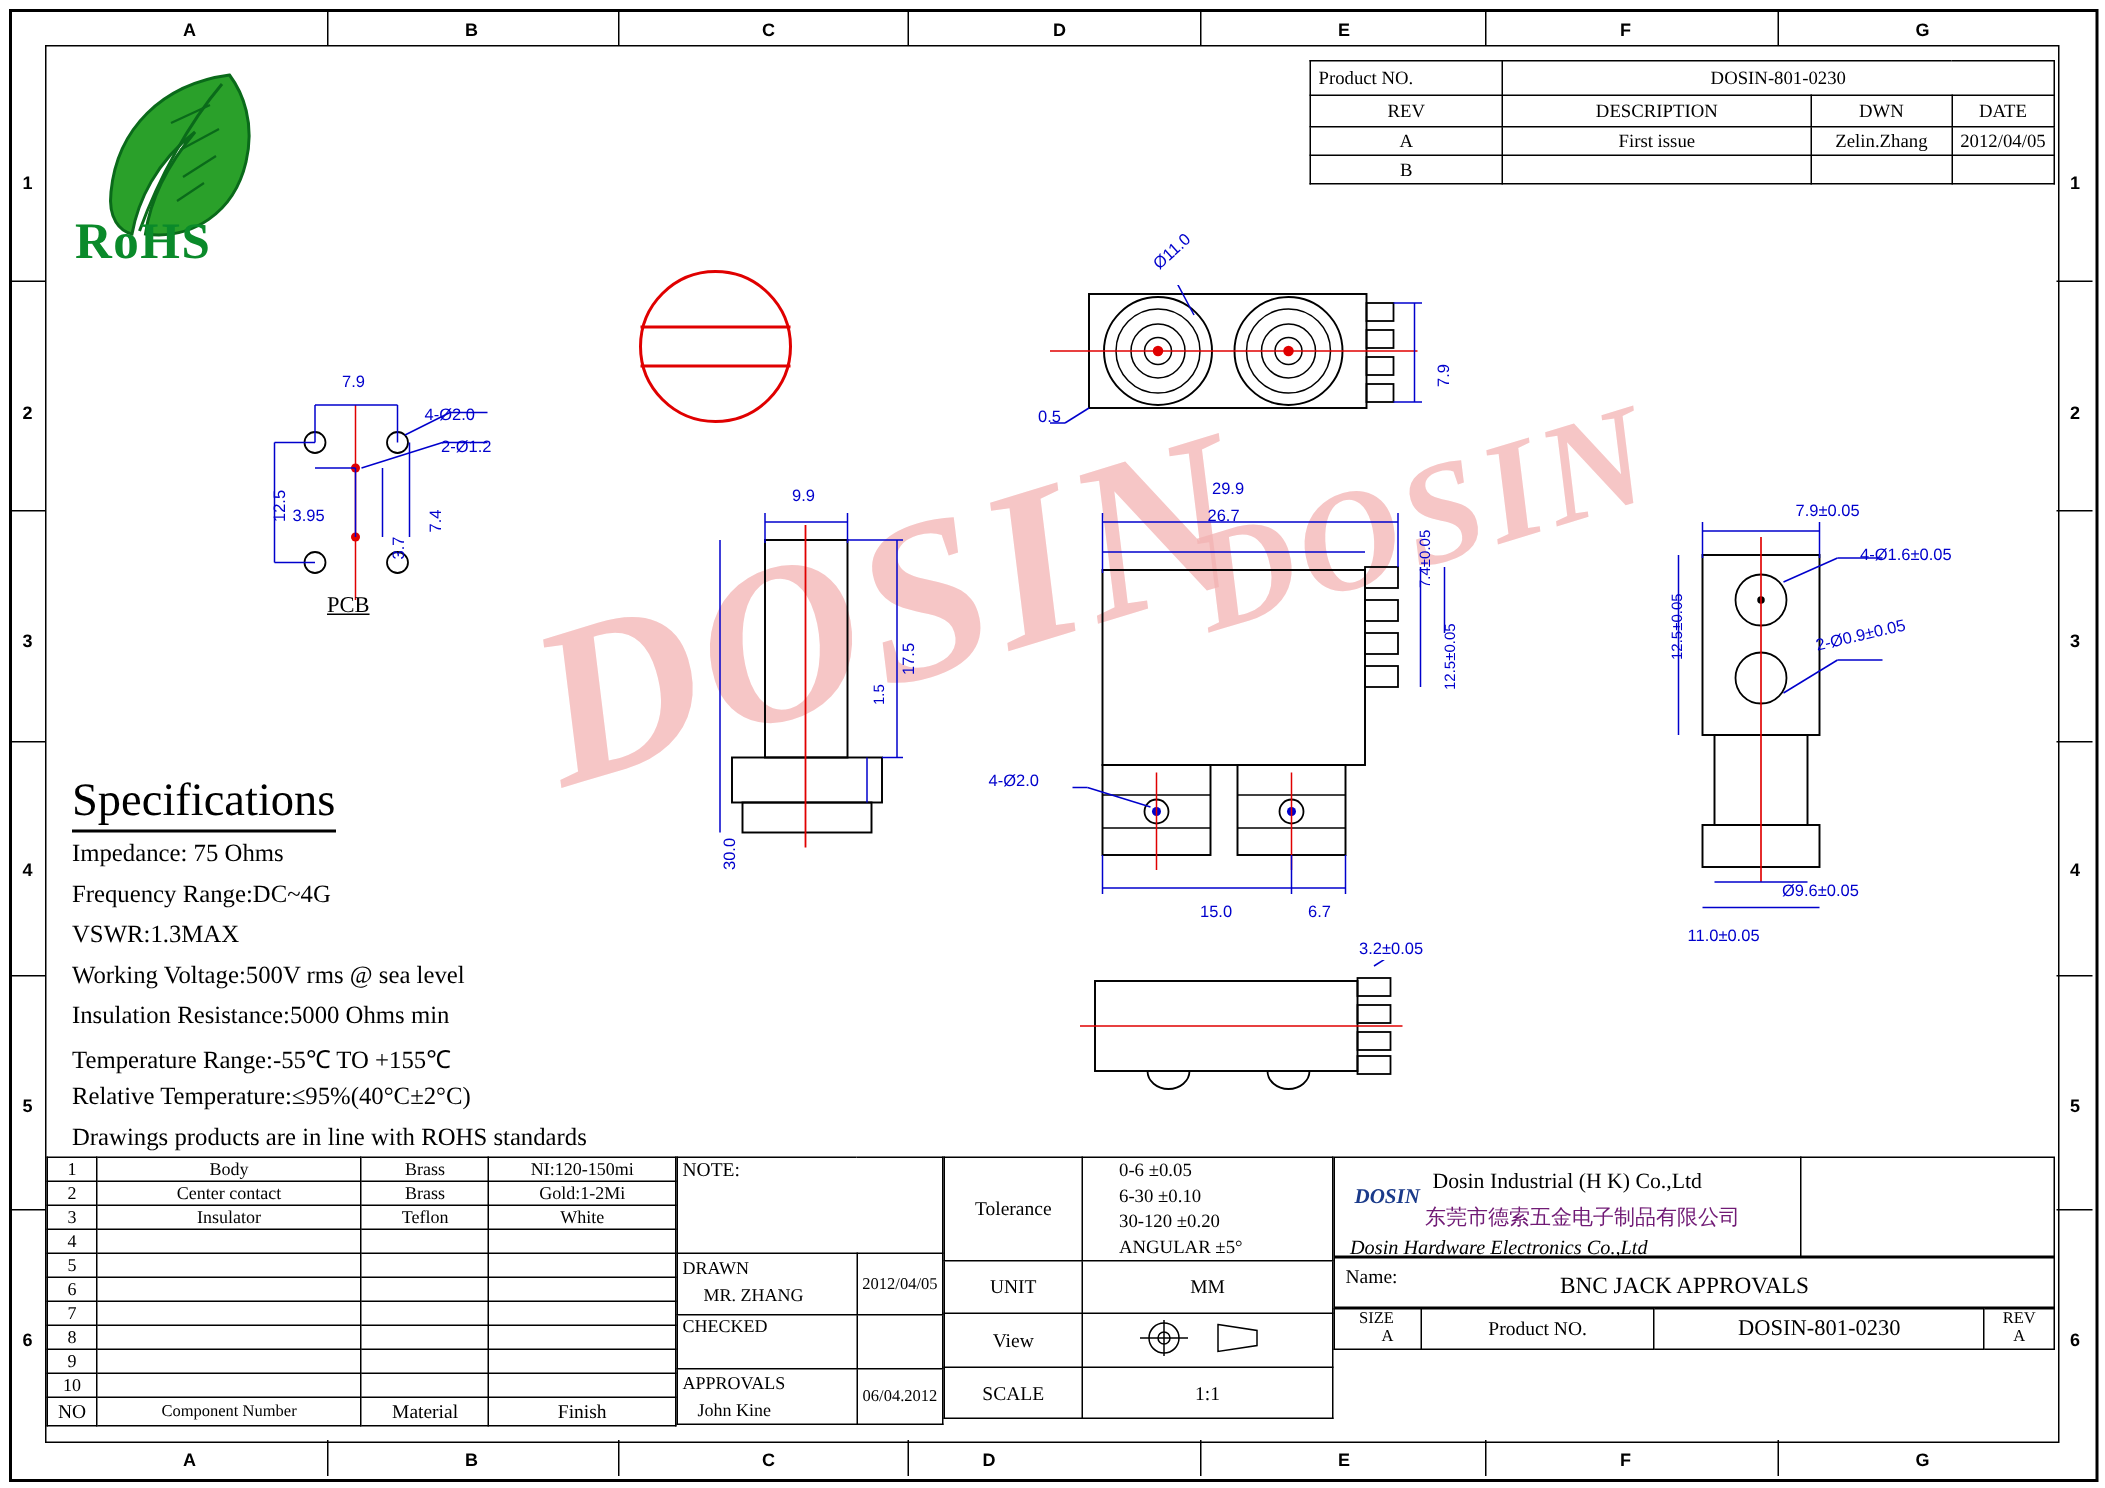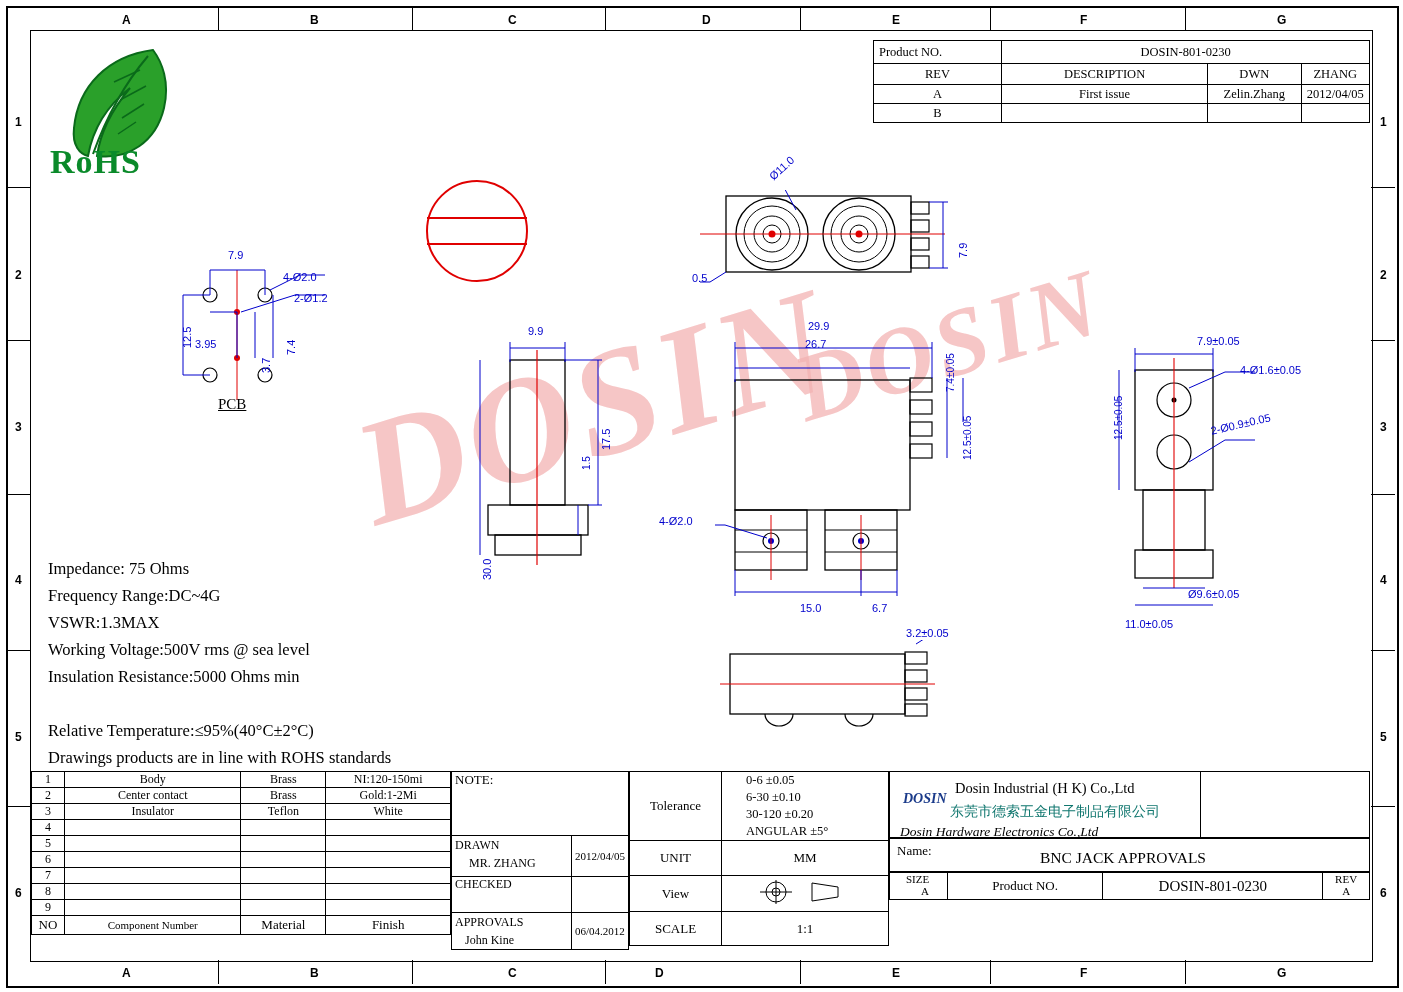--- a/index.html
+++ b/index.html
@@ -102,42 +102,44 @@
   <table class="ttl" style="left:873px;top:40px;width:497px;">
     <tbody>
         <tr>
       <td style="width:130px;text-align:left;padding-left:5px;height:22px;">Product NO.</td>
       <td class="big" colspan="3">DOSIN-801-0230</td>
     </tr>
     <tr>
       <td style="height:20px;">REV</td>
       <td style="width:215px;">DESCRIPTION</td>
       <td style="width:90px;">DWN</td>
-      <td style="width:62px;">ZHANG</td>
+      <td style="width:62px;">DATE</td>
     </tr>
     <tr>
       <td style="height:18px;">A</td>
       <td>First issue</td>
       <td>Zelin.Zhang</td>
       <td>2012/04/05</td>
     </tr>
     <tr>
       <td style="height:18px;">B</td>
       <td></td>
       <td></td>
       <td></td>
     </tr>
   </tbody>
     </table>
 
+  <div class="spec-title">Specifications</div>
   <div class="spec-line" style="top:559px;">Impedance: 75 Ohms</div>
   <div class="spec-line" style="top:586px;">Frequency Range:DC~4G</div>
   <div class="spec-line" style="top:613px;">VSWR:1.3MAX</div>
   <div class="spec-line" style="top:640px;">Working Voltage:500V rms @ sea level</div>
   <div class="spec-line" style="top:667px;">Insulation Resistance:5000 Ohms min</div>
+  <div class="spec-line" style="top:694px;">Temperature Range:-55℃ TO +155℃</div>
   <div class="spec-line" style="top:721px;">Relative Temperature:≤95%(40°C±2°C)</div>
   <div class="spec-line" style="top:748px;">Drawings products are in line with ROHS standards</div>
 
   <svg width="110" height="110" style="position:absolute;left:424px;top:178px;">
     <circle cx="53" cy="53" r="50" fill="none" stroke="#e00000" stroke-width="2"></circle>
     <line x1="3" y1="40" x2="103" y2="40" stroke="#e00000" stroke-width="2"></line>
     <line x1="3" y1="66" x2="103" y2="66" stroke="#e00000" stroke-width="2"></line>
   </svg>
 
   <svg width="190" height="160" style="position:absolute;left:175px;top:250px;">
@@ -369,20 +371,26 @@
       <td></td>
       <td></td>
     </tr>
     <tr>
       <td style="height:14px;">9</td>
       <td></td>
       <td></td>
       <td></td>
     </tr>
     <tr>
+      <td style="height:14px;">10</td>
+      <td></td>
+      <td></td>
+      <td></td>
+    </tr>
+    <tr>
       <td style="height:18px;font-size:13px;">NO</td>
       <td style="font-size:11px;">Component Number</td>
       <td style="font-size:13px;">Material</td>
       <td style="font-size:13px;">Finish</td>
     </tr>
   </tbody>
     </table>
 
   <table style="left:451px;top:771px;width:178px;">
     <tbody>
@@ -440,21 +448,21 @@
     <tr>
       <td style="height:33px;font-size:13px;">SCALE</td>
       <td style="font-size:13px;">1:1</td>
     </tr>
   </tbody>
     </table>
 
   <div class="box" style="left:889px;top:771px;width:481px;height:67px;"></div>
   <div style="position:absolute;left:903px;top:791px;font-size:14px;font-weight:bold;font-style:italic;color:#1a3a8a;font-family:'Liberation Serif',serif;">DOSIN</div>
   <div style="position:absolute;left:955px;top:780px;font-size:14.5px;font-family:'Liberation Serif',serif;">Dosin Industrial (H K) Co.,Ltd</div>
-  <div style="position:absolute;left:950px;top:803px;font-size:14px;color:#0f766e;font-family:'Liberation Sans',sans-serif;">东莞市德索五金电子制品有限公司</div>
+  <div style="position:absolute;left:950px;top:803px;font-size:14px;color:#701a75;font-family:'Liberation Sans',sans-serif;">东莞市德索五金电子制品有限公司</div>
   <div style="position:absolute;left:900px;top:824px;font-size:13.5px;font-style:italic;font-family:'Liberation Serif',serif;">Dosin Hardware Electronics Co.,Ltd</div>
   <div class="lnk" style="left:1200px;top:771px;width:1px;height:67px;"></div>
 
   <div class="box" style="left:889px;top:838px;width:481px;height:34px;"></div>
   <div style="position:absolute;left:897px;top:843px;font-size:13px;">Name:</div>
   <div style="position:absolute;left:1040px;top:849px;font-size:15.5px;">BNC JACK APPROVALS</div>
 
   <table style="left:889px;top:872px;width:481px;">
     <tbody>
         <tr>

